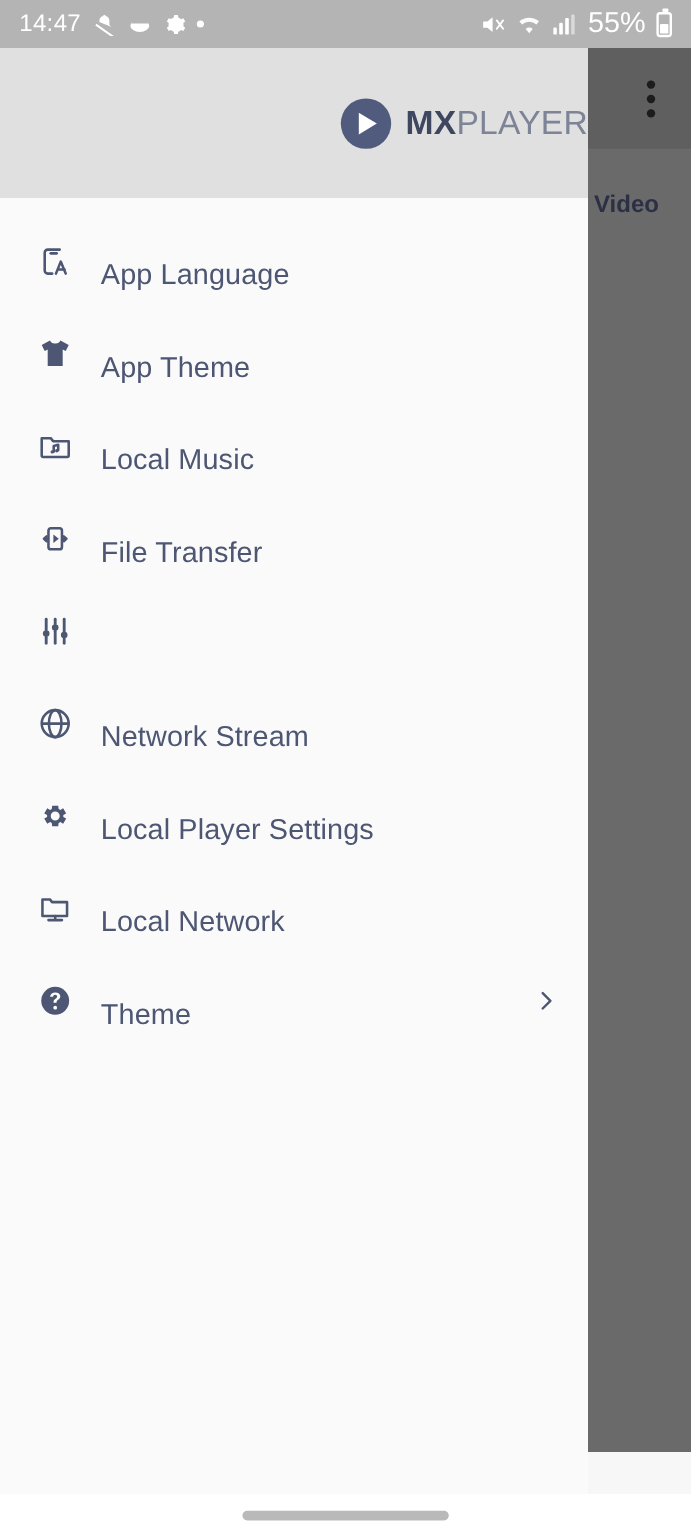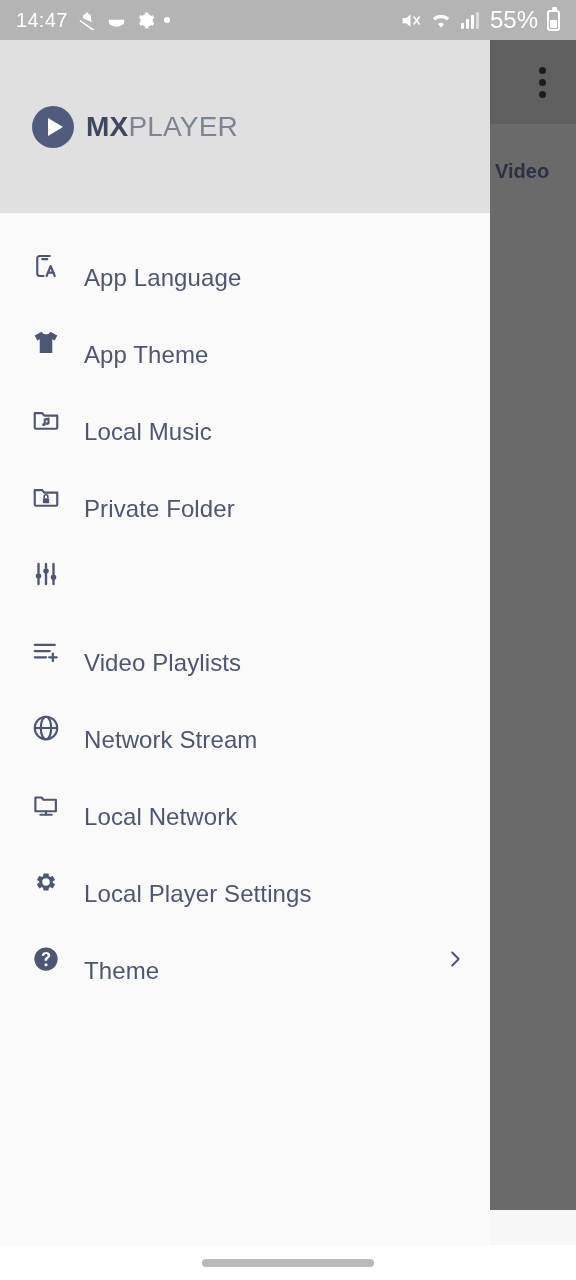--- a/index.html
+++ b/index.html
@@ -53,22 +53,22 @@
     background:#fff; border-radius:1px;
   }
 
   
   .drawer {
     position:absolute; left:0; top:40px; width:490px; bottom:35px;
     background:#fafafa;
     display:flex; flex-direction:column;
   }
   .drawer-header {
-    height:173px; background:#e0e0e0;
-    display:flex; align-items:center; padding-left:32px;
+    height:125px; background:#e0e0e0;
+    display:flex; align-items:center; padding-left:32px;justify-content:flex-end;
   }
   .logo { display:flex; align-items:center; gap:12px; }
   .logo-mark {
     width:42px; height:42px; border-radius:50%; background:#515b7d;
     display:flex; align-items:center; justify-content:center;
   }
   .logo-mark .tri {
     width:0; height:0; margin-left:4px;
     border-left:15px solid #ffffff;
     border-top:9px solid transparent;
@@ -214,92 +214,81 @@
           <svg width="30" height="30" viewBox="0 0 24 24" fill="none" stroke="#4d5672" stroke-width="1.7" stroke-linejoin="round">
             <path d="M3 6.5h6l1.6 2H21v9.5a1 1 0 0 1-1 1H4a1 1 0 0 1-1-1V6.5z"></path>
             <path d="M11 15.5v-3.8l3 -.8v3.6" stroke-linecap="round"></path>
             <circle cx="10" cy="15.7" r="1.1" fill="#4d5672" stroke="none"></circle>
             <circle cx="13" cy="14.9" r="1.1" fill="#4d5672" stroke="none"></circle>
           </svg>
         </span>
         <span class="mi-label">Local Music</span>
       </div>
 
-
-      <div class="menu-item">
-        <span class="mi-icon">
-          <svg width="30" height="30" viewBox="0 0 24 24" fill="none" stroke="#4d5672" stroke-width="1.7" stroke-linejoin="round">
-            <path d="M3 6.5h6l1.6 2H21v9.5a1 1 0 0 1-1 1H4a1 1 0 0 1-1-1V6.5z"></path>
-            <rect x="9.5" y="13" width="5" height="4" rx=".8" fill="#4d5672" stroke="none"></rect>
-            <path d="M10.5 13v-1.3a1.5 1.5 0 0 1 3 0V13" stroke-width="1.3"></path>
-          </svg>
-        </span>
-        <span class="mi-label">Private Folder</span>
-      </div>
+      <div class="menu-item">
+        <span class="mi-icon">
+          <svg width="30" height="30" viewBox="0 0 24 24" fill="none" stroke="#4d5672" stroke-width="1.7" stroke-linecap="round" stroke-linejoin="round">
+            <rect x="7.5" y="5" width="9" height="14" rx="1.6"></rect>
+            <path d="M10.8 9.2l3.6 2.8-3.6 2.8z" fill="#4d5672" stroke="none"></path>
+            <path d="M4.5 12h2M6.3 10.4L4.6 12l1.7 1.6"></path>
+            <path d="M19.5 12h-2M17.7 10.4L19.4 12l-1.7 1.6"></path>
+          </svg>
+        </span>
+        <span class="mi-label">File Transfer</span>
+      </div>
+
 
       <div class="menu-item">
         <span class="mi-icon">
           <svg width="30" height="30" viewBox="0 0 24 24" stroke="#4d5672" stroke-width="1.9" stroke-linecap="round">
             <line x1="6" y1="4" x2="6" y2="11"></line>
               <line x1="6" y1="16" x2="6" y2="20"></line>
             <line x1="12" y1="4" x2="12" y2="7"></line>
               <line x1="12" y1="12" x2="12" y2="20"></line>
             <line x1="18" y1="4" x2="18" y2="12"></line>
               <line x1="18" y1="17" x2="18" y2="20"></line>
             <circle cx="6" cy="13.5" r="2.2" fill="#4d5672" stroke="none"></circle>
             <circle cx="12" cy="9.5" r="2.2" fill="#4d5672" stroke="none"></circle>
             <circle cx="18" cy="14.5" r="2.2" fill="#4d5672" stroke="none"></circle>
           </svg>
         </span>
       </div>
 
-      <div class="menu-item">
-        <span class="mi-icon">
-          <svg width="30" height="30" viewBox="0 0 24 24" fill="none" stroke="#4d5672" stroke-width="1.8" stroke-linecap="round">
-            <line x1="3" y1="7" x2="19" y2="7"></line>
-            <line x1="3" y1="12" x2="15" y2="12"></line>
-            <line x1="3" y1="17" x2="12" y2="17"></line>
-            <line x1="17.5" y1="14" x2="17.5" y2="20"></line>
-            <line x1="14.5" y1="17" x2="20.5" y2="17"></line>
-          </svg>
-        </span>
-        <span class="mi-label">Video Playlists</span>
-      </div>
 
       <div class="menu-item">
         <span class="mi-icon">
           <svg width="30" height="30" viewBox="0 0 24 24" fill="none" stroke="#4d5672" stroke-width="1.7">
             <circle cx="12" cy="12" r="9"></circle>
             <line x1="3" y1="12" x2="21" y2="12"></line>
             <ellipse cx="12" cy="12" rx="4.2" ry="9"></ellipse>
           </svg>
         </span>
         <span class="mi-label">Network Stream</span>
       </div>
 
       <div class="menu-item">
         <span class="mi-icon">
+          <svg width="30" height="30" viewBox="0 0 24 24" fill="#4d5672">
+            <path d="M21.3 13.7l-1.9-1.1a7.6 7.6 0 0 0 0-1.2l1.9-1.1-2-3.4-1.9 1.1a7.5 7.5 0 0 0-1.1-.6L16 5.2h-4l-.3 2.2c-.4.2-.8.4-1.1.6L8.7 6.9l-2 3.4 1.9 1.1a7.6 7.6 0 0 0 0 1.2l-1.9 1.1 2 3.4 1.9-1.1c.3.2.7.4 1.1.6l.3 2.2h4l.3-2.2c.4-.2.8-.4 1.1-.6l1.9 1.1 2-3.4zM14 15a3 3 0 1 1 0-6 3 3 0 0 1 0 6z" transform="translate(-2,0)"></path>
+          </svg>
+        </span>
+        <span class="mi-label">Local Player Settings</span>
+      </div>
+
+      <div class="menu-item">
+        <span class="mi-icon">
           <svg width="30" height="30" viewBox="0 0 24 24" fill="none" stroke="#4d5672" stroke-width="1.7" stroke-linejoin="round">
             <path d="M3.5 6h5l1.4 1.8h10V17h-16.4z"></path>
             <line x1="12" y1="17" x2="12" y2="19.6" stroke-linecap="round"></line>
             <line x1="7.5" y1="19.8" x2="16.5" y2="19.8" stroke-linecap="round"></line>
           </svg>
         </span>
         <span class="mi-label">Local Network</span>
       </div>
 
-      <div class="menu-item">
-        <span class="mi-icon">
-          <svg width="30" height="30" viewBox="0 0 24 24" fill="#4d5672">
-            <path d="M21.3 13.7l-1.9-1.1a7.6 7.6 0 0 0 0-1.2l1.9-1.1-2-3.4-1.9 1.1a7.5 7.5 0 0 0-1.1-.6L16 5.2h-4l-.3 2.2c-.4.2-.8.4-1.1.6L8.7 6.9l-2 3.4 1.9 1.1a7.6 7.6 0 0 0 0 1.2l-1.9 1.1 2 3.4 1.9-1.1c.3.2.7.4 1.1.6l.3 2.2h4l.3-2.2c.4-.2.8-.4 1.1-.6l1.9 1.1 2-3.4zM14 15a3 3 0 1 1 0-6 3 3 0 0 1 0 6z" transform="translate(-2,0)"></path>
-          </svg>
-        </span>
-        <span class="mi-label">Local Player Settings</span>
-      </div>
-
 
       <div class="menu-item">
         <span class="mi-icon">
           <svg width="30" height="30" viewBox="0 0 24 24">
             <circle cx="12" cy="12" r="9.3" fill="#4d5672"></circle>
             <path d="M12 6.4c-2 0-3.3 1.2-3.4 2.9h2c.1-.8.6-1.3 1.4-1.3.8 0 1.3.5 1.3 1.1 0 .6-.3.9-1.1 1.5-.9.6-1.3 1.2-1.3 2.2v.5h2v-.4c0-.7.3-1 1.1-1.6.9-.6 1.4-1.3 1.4-2.3 0-1.6-1.3-2.6-3.4-2.6z" fill="#ffffff"></path>
             <circle cx="12" cy="16.6" r="1.25" fill="#ffffff"></circle>
           </svg>
         </span>
         <span class="mi-label">Theme</span>

